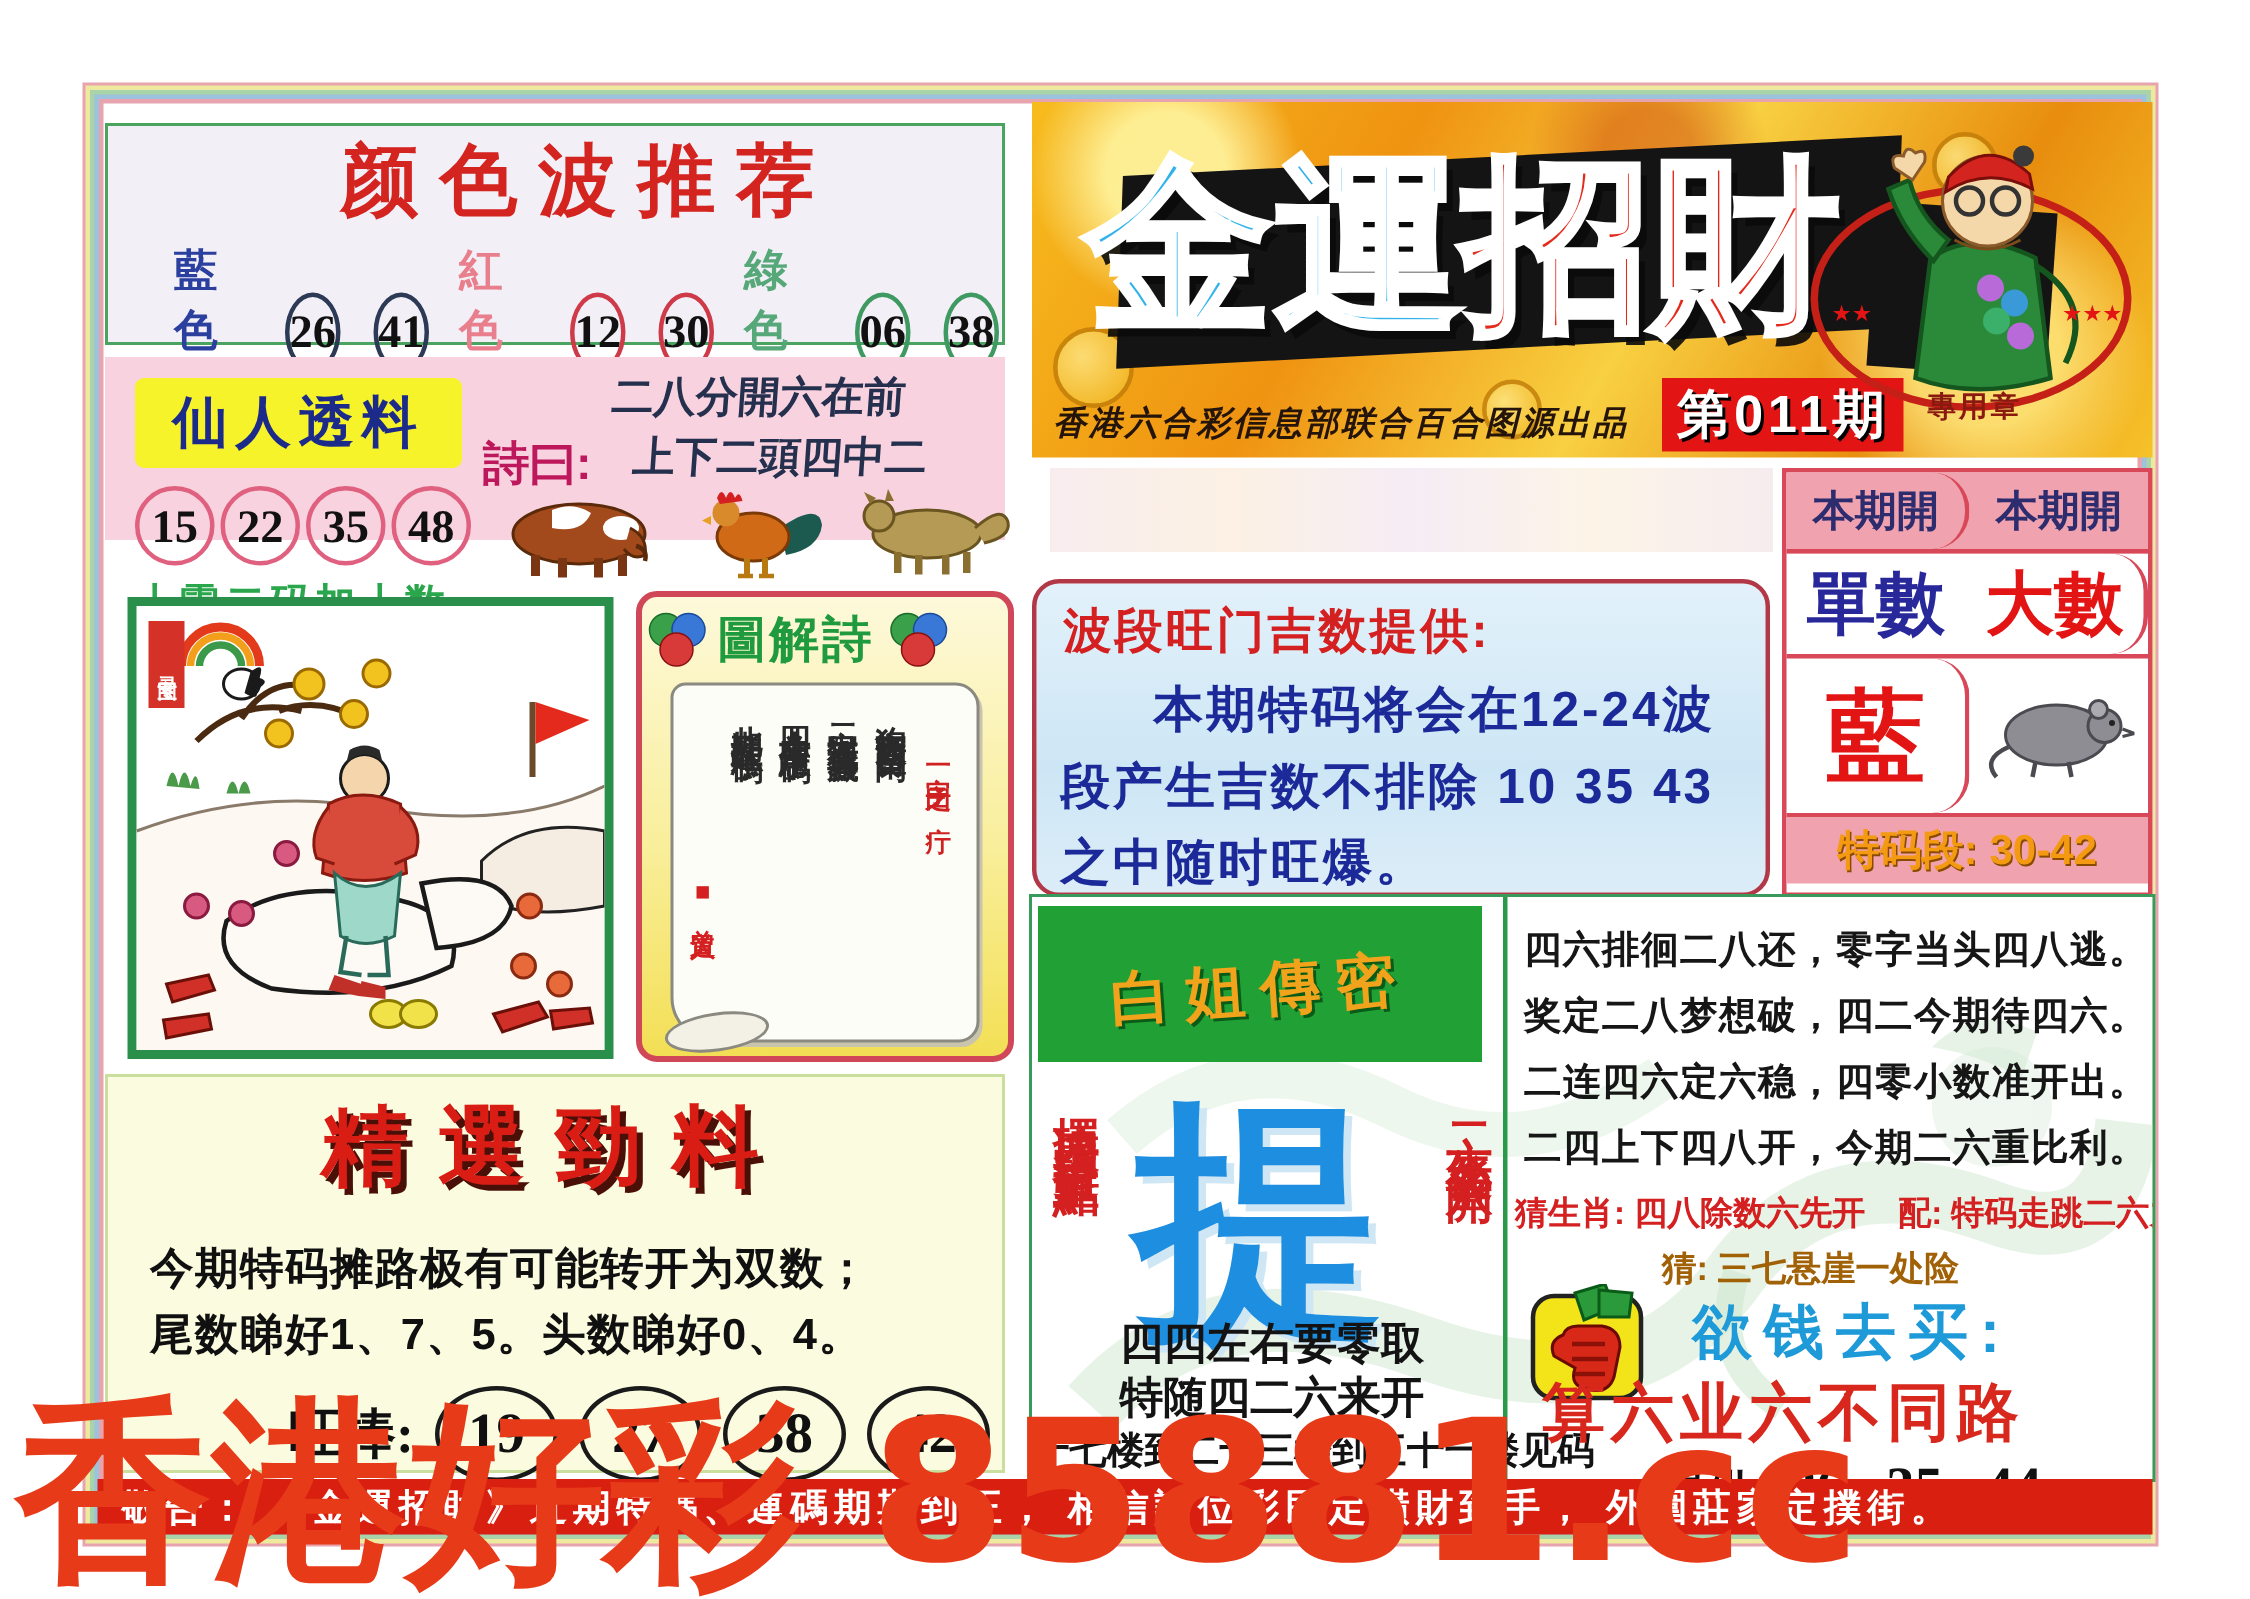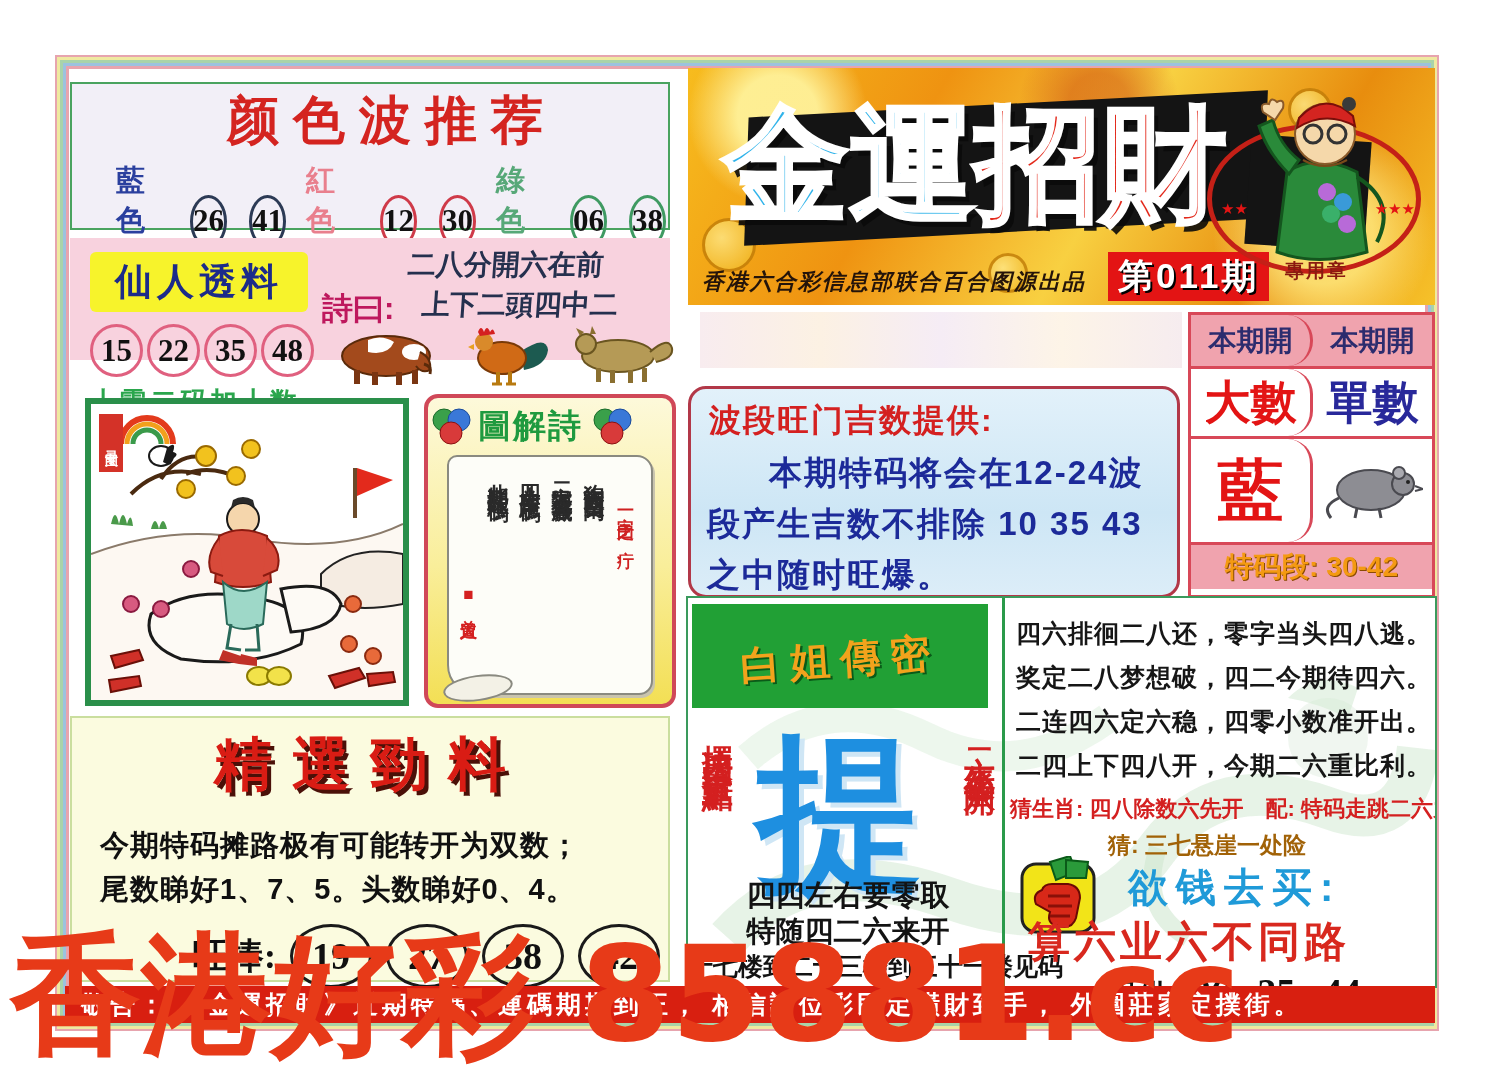--- a/index.html
+++ b/index.html
@@ -334,25 +334,25 @@
   <div id="rightpanel" class="abs">
     <div class="rp-row rp-head">
       <div class="rp-cell left">
           <span>本期開</span>
         </div>
       <div class="rp-cell">
           <span>本期開</span>
         </div>
     </div>
     <div class="rp-row rp-val">
+      <div class="rp-cell">
+          <span class="big-blue">單數</span>
+        </div>
       <div class="rp-cell left">
           <span class="big-red">大數</span>
-        </div>
-      <div class="rp-cell">
-          <span class="big-blue">單數</span>
         </div>
     </div>
     <div class="rp-row rp-zodiac">
       <div class="rp-cell left">
           <span id="rp-lan">藍</span>
         </div>
       <div class="rp-cell">
         <svg width="100" height="70" viewBox="0 0 100 70">
           <ellipse cx="48" cy="34" rx="34" ry="20" fill="#8d8d93" stroke="#4a4a50" stroke-width="2"></ellipse>
           <circle cx="80" cy="28" r="11" fill="#8d8d93" stroke="#4a4a50" stroke-width="2"></circle>

